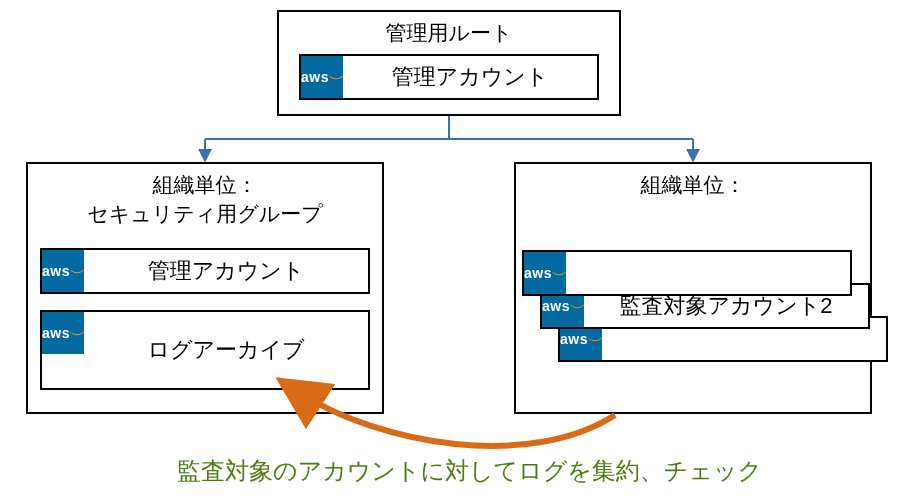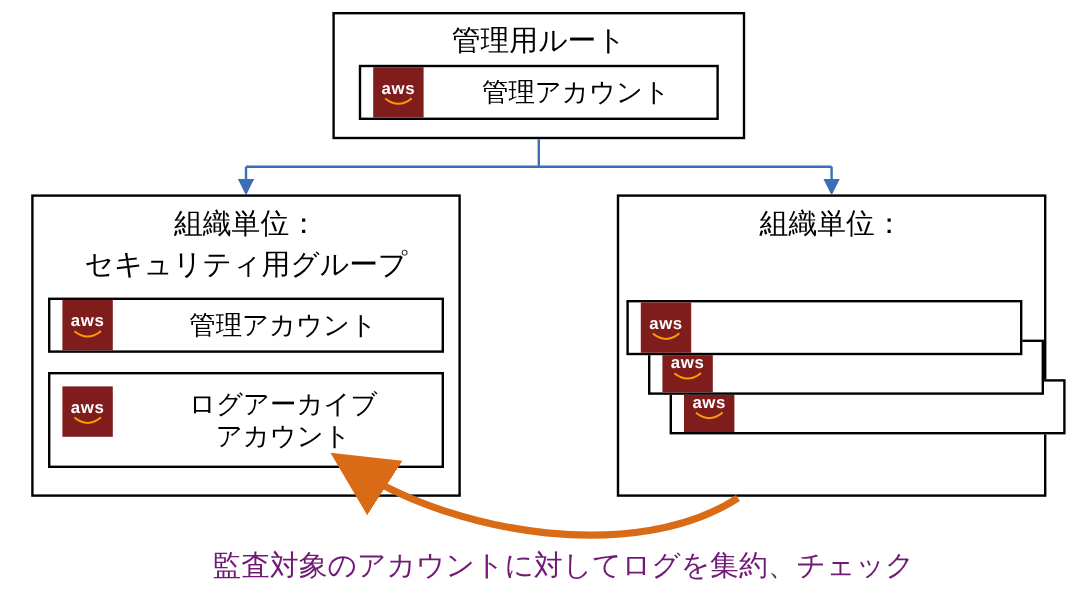--- a/index.html
+++ b/index.html
@@ -10,59 +10,59 @@
     color:#000;
     position:relative;
   }
   .box{
     position:absolute;
     border:2px solid #000;
     background:#fff;
     box-sizing:border-box;
   }
   .box-title{
-    font-size:24px;
+    font-size:21px;
     text-align:center;
     line-height:1.4;
     padding:6px 4px 4px;
   }
   .acct{
     position:absolute;
     border:2px solid #000;
     background:#fff;
     box-sizing:border-box;
     display:flex;
     align-items:center;
   }
   .aws-badge{
     width:42px;height:42px;
-    background:#7f1d1d;
-    display:flex;flex-direction:column;
+    background:#0369a1;
+    display:flex;flex-direction:row;
     align-items:center;justify-content:center;
     flex:0 0 auto;
-    margin:10px;
+    margin:0;
   }
   .aws-badge .t{
     color:#fff;font-size:14px;font-weight:600;letter-spacing:.5px;line-height:1;
   }
   .aws-badge .smile{
     width:24px;height:8px;margin-top:1px;
   }
   .acct-label{
     flex:1 1 auto;
     font-size:22px;
     text-align:center;
     line-height:1.25;
     padding:2px 22px;
   }
   svg.overlay{position:absolute;left:0;top:0;pointer-events:none}
   .caption{
     position:absolute;
     font-size:24px;
-    color:#701a75;
+    color:#4d7c0f;
     white-space:nowrap;
   }
 </style>
 </head>
 <body>
 
 <div class="box" style="left:277px;top:10px;width:344px;height:106px;">
   <div class="box-title">管理用ルート</div>
 </div>
 
@@ -98,21 +98,20 @@
 <div class="acct" style="left:40px;top:310px;width:330px;height:80px;align-items:flex-start;">
   <div class="aws-badge">
     <span class="t">aws</span>
     <svg class="smile" viewBox="0 0 24 8">
         <path d="M1 1 Q12 10 23 1" stroke="#ff9900" stroke-width="1.6" fill="none"></path>
         <path d="M22 0 L23.5 1 L22 2.4" fill="#ff9900"></path>
       </svg>
   </div>
   <div class="acct-label" style="align-self:center;text-align:center;">
     <span>ログアーカイブ</span><br>
-    <span>アカウント</span>
   </div>
 </div>
 
 <div class="box" style="left:514px;top:162px;width:358px;height:252px;">
   <div class="box-title">
     <span>組織単位：</span><br>
   </div>
 </div>
 
 <div class="acct" style="left:558px;top:316px;width:330px;height:46px;">
@@ -126,20 +125,21 @@
 </div>
 
 <div class="acct" style="left:540px;top:283px;width:330px;height:46px;">
   <div class="aws-badge">
     <span class="t">aws</span>
     <svg class="smile" viewBox="0 0 24 8">
         <path d="M1 1 Q12 10 23 1" stroke="#ff9900" stroke-width="1.6" fill="none"></path>
         <path d="M22 0 L23.5 1 L22 2.4" fill="#ff9900"></path>
       </svg>
   </div>
+  <div class="acct-label">監査対象アカウント2</div>
 </div>
 
 <div class="acct" style="left:522px;top:250px;width:330px;height:46px;">
   <div class="aws-badge">
     <span class="t">aws</span>
     <svg class="smile" viewBox="0 0 24 8">
         <path d="M1 1 Q12 10 23 1" stroke="#ff9900" stroke-width="1.6" fill="none"></path>
         <path d="M22 0 L23.5 1 L22 2.4" fill="#ff9900"></path>
       </svg>
   </div>

